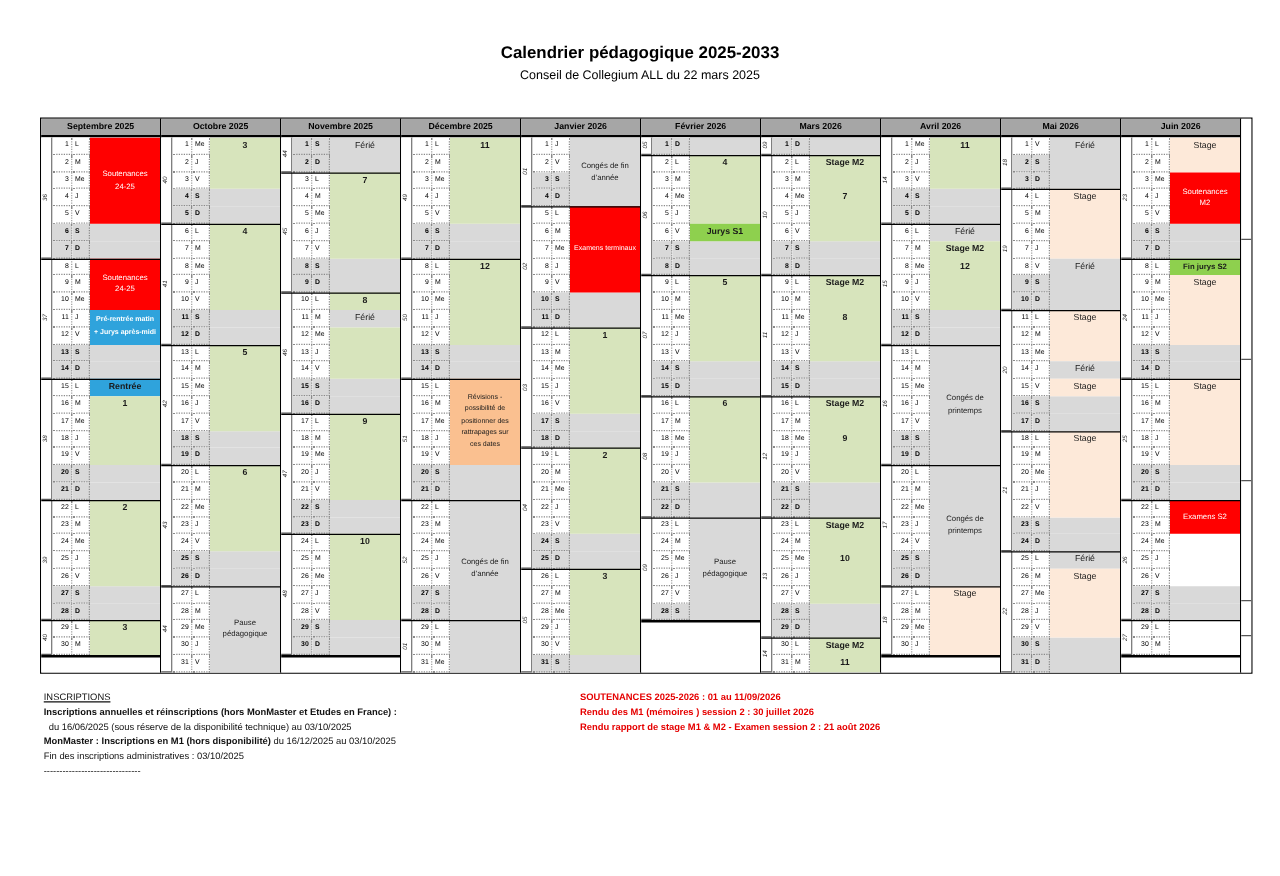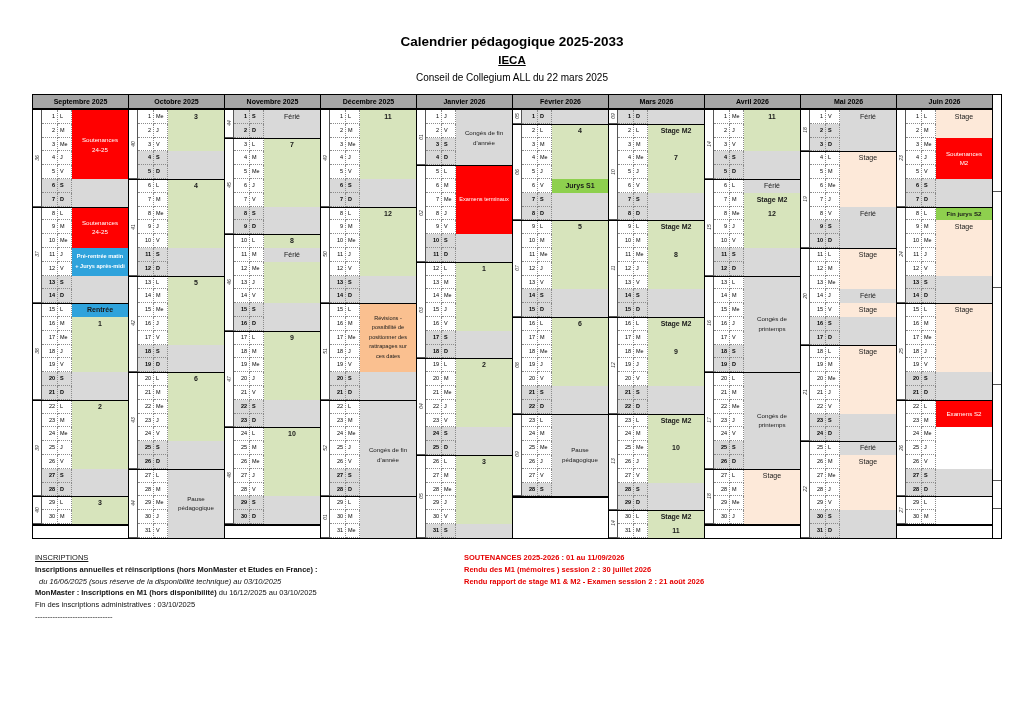--- a/index.html
+++ b/index.html
@@ -45,31 +45,30 @@
 
   .mline { position:absolute; left:0; right:0; height:0; border-top:1.3px solid #000; z-index:4; }
   .mline.end { border-top-width:2px; }
 
   .tailstrip { width:8px; display:flex; flex-direction:column; background:#fff; }
   .tailstrip .wband { border-bottom:1px solid #555; }
 
   .fleft { position:absolute; left:35px; top:552px; font-size:7.5px; line-height:11.8px; color:#111; }
   .fl-head { text-decoration:underline; }
   .fl-b { font-weight:bold; }
-  .indent { margin-left:4px;font-style:italic; }
+  .indent { margin-left:4px; }
   .fright { position:absolute; left:464px; top:552px; font-size:7.5px; line-height:11.8px; font-weight:bold; }
 </style>
 </head>
 <body style="--weekend: #d9d9d9;">
 
 <div class="page">
 
   <div class="titles">
     <div class="t1">Calendrier pédagogique 2025-2033</div>
-    <div class="t2">IECA</div>
     <div class="t3">Conseil de Collegium ALL du 22 mars 2025</div>
   </div>
 
   <div class="cal">
       <div class="month">
         <div class="mh" style="background: rgb(166, 166, 166);">Septembre 2025</div>
         <div class="mb">
           <div class="wstrip" style="height: 414px;">
             <div class="wband" style="height: 96.6px;">
               <div class="wnum">36</div>

